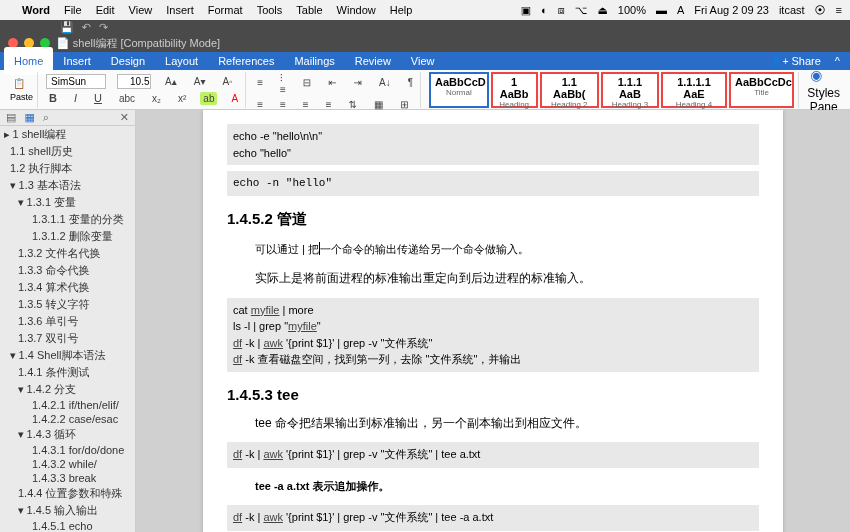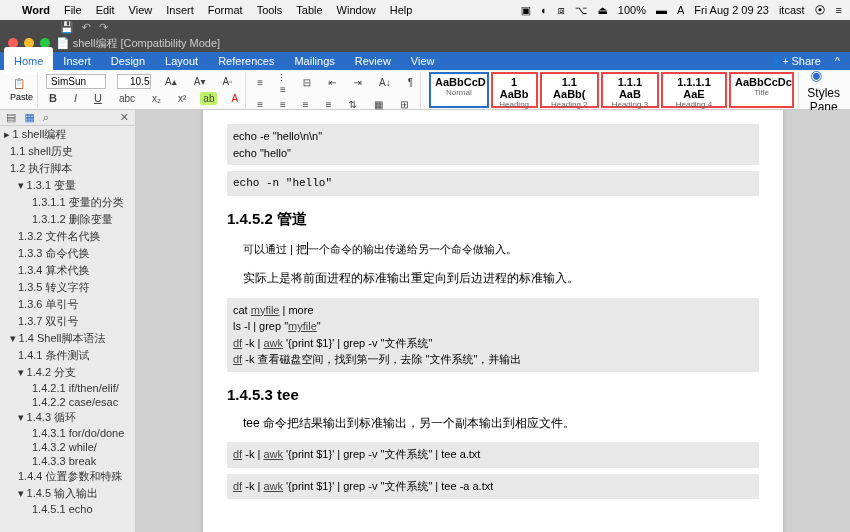--- a/index.html
+++ b/index.html
@@ -28,21 +28,21 @@
 .main{display:flex;height:440px}
 .sidebar{width:136px;background:#eaeaea;border-right:1px solid #ccc;overflow-y:auto;font-size:10px}
 .sb-top{height:16px;border-bottom:1px solid #ccc;display:flex;gap:8px;padding:0 6px;align-items:center;color:#666}
 .sb-item{padding:1px 4px;color:#333;cursor:pointer;white-space:nowrap;overflow:hidden}
 .sb-i1{padding-left:10px}.sb-i2{padding-left:18px}.sb-i3{padding-left:32px}
 .doc{flex:1;background:#d0d0d0;overflow-y:auto;display:flex;justify-content:center;padding:0}
 .page{width:580px;background:#fff;padding:8px 24px;min-height:100%;font-family:SimSun,serif;font-size:12px;color:#000;box-shadow:0 0 4px rgba(0,0,0,.2)}
 .codebox{background:#e8e8e8;padding:4px 6px;margin:6px 0;font-family:Courier,monospace;font-size:11px;line-height:1.5}
 .codebox .u{text-decoration:underline;color:#444}
 .h3{font-size:15px;font-weight:600;margin:14px 0 10px;font-family:-apple-system,sans-serif}
-.para{margin:8px 0 8px 16px;line-height:1.8;font-size:12px}
+.para{margin:8px 0 8px 28px;line-height:1.8;font-size:12px}
 .cursor{display:inline-block;width:1px;height:13px;background:#000;vertical-align:middle;position:relative;top:-1px}
 </style>
 </head>
 <body>
 
 <div class="menubar">
   <span class="apple"></span>
   <span class="app">Word</span>
   <span>File</span>
   <span>Edit</span>
@@ -180,20 +180,21 @@
       <span>▤</span>
       <span style="color:#2a6dc9">▦</span>
       <span>⌕</span>
       <span style="flex:1"></span>
       <span>✕</span>
     </div>
     <div>
         <div class="sb-item sb-i0">▸ 1 shell编程</div>
         <div class="sb-item sb-i1">1.1 shell历史</div>
         <div class="sb-item sb-i1">1.2 执行脚本</div>
+        <div class="sb-item sb-i1">▾ 1.3 基本语法</div>
         <div class="sb-item sb-i2">▾ 1.3.1 变量</div>
         <div class="sb-item sb-i3">1.3.1.1 变量的分类</div>
         <div class="sb-item sb-i3">1.3.1.2 删除变量</div>
         <div class="sb-item sb-i2">1.3.2 文件名代换</div>
         <div class="sb-item sb-i2">1.3.3 命令代换</div>
         <div class="sb-item sb-i2">1.3.4 算术代换</div>
         <div class="sb-item sb-i2">1.3.5 转义字符</div>
         <div class="sb-item sb-i2">1.3.6 单引号</div>
         <div class="sb-item sb-i2">1.3.7 双引号</div>
         <div class="sb-item sb-i1">▾ 1.4 Shell脚本语法</div>
@@ -223,16 +224,17 @@
       <div class="para">实际上是将前面进程的标准输出重定向到后边进程的标准输入。</div>
       <div class="codebox" id="code3">
           <div>cat <span class="u">myfile</span> | more</div>
           <div>ls -l | grep "<span class="u">myfile</span>"</div>
           <div><span class="u">df</span> -k | <span class="u">awk</span> '{print $1}' | grep -v "文件系统"</div>
           <div><span class="u">df</span> -k 查看磁盘空间，找到第一列，去除 "文件系统"，并输出</div>
         </div>
       <div class="h3">1.4.5.3 tee</div>
       <div class="para">tee 命令把结果输出到标准输出，另一个副本输出到相应文件。</div>
       <div class="codebox"><span class="u">df</span><span> -k | </span><span class="u">awk</span><span> '{print $1}' | grep -v "文件系统" | tee a.txt</span></div>
+      <div class="para"><b>tee -a a.txt 表示追加操作。</b></div>
       <div class="codebox"><span class="u">df</span><span> -k | </span><span class="u">awk</span><span> '{print $1}' | grep -v "文件系统" | tee -a a.txt</span></div>
     </div>
   </div>
 </div>
 
 </body></html>

